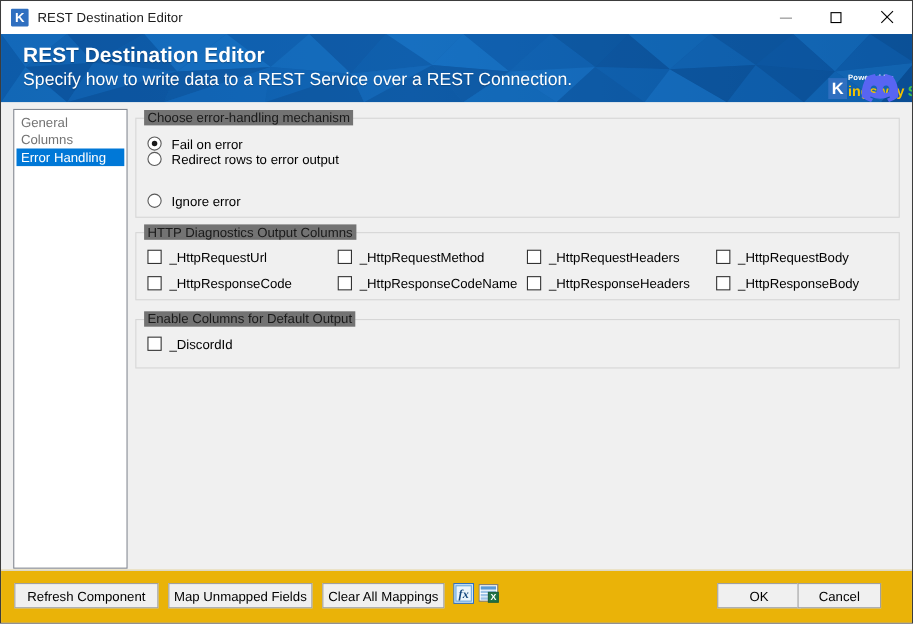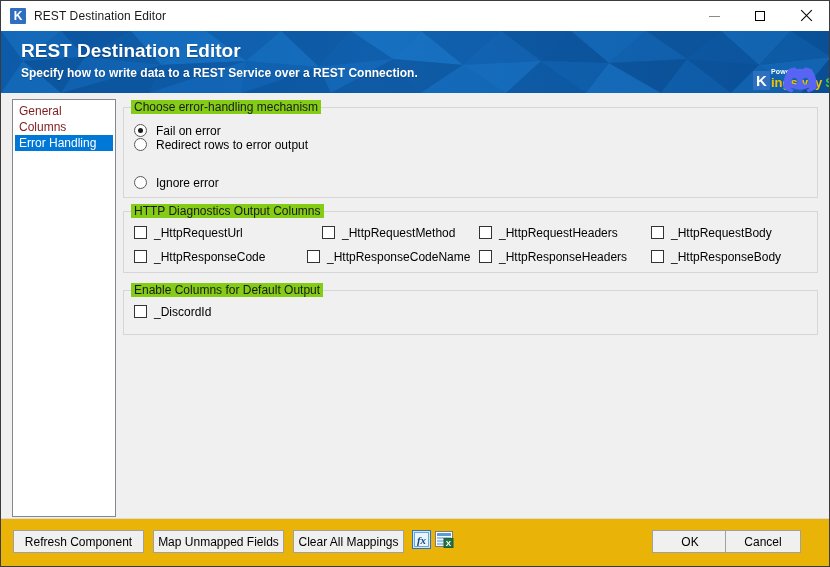--- a/index.html
+++ b/index.html
@@ -111,25 +111,24 @@
   }
   .banner-title {
     color: #ffffff;
     font-size: 19px;
     font-weight: bold;
     line-height: 24px;
     text-shadow: 0 1px 1px rgba(0,0,0,0.28);
   }
   .banner-sub {
     color: #ffffff;
-    font-size: 12px;
+    font-size: 16px;
     line-height: 18px;
     margin-top: 1px;
     text-shadow: 0 1px 1px rgba(0,0,0,0.22);
-    font-weight: bold;
   }
   .logo-kws {
     position: absolute;
     right: 58px;
     top: 49px;
     transform: translateY(-50%);
     display: flex;
     align-items: center;
     height: 22px;
   }
@@ -187,21 +186,21 @@
     background: #ffffff;
     border: 1px solid #828790;
     box-sizing: border-box;
     padding-top: 3px;
   }
   .nav-item {
     height: 16px;
     line-height: 16px;
     padding: 0 4px;
     font-size: 12px;
-    color: #7f1d1d;
+    color: #737373;
     margin: 0 2px;
     white-space: nowrap;
   }
   .nav-item.selected {
     background: #0078d7;
     color: #ffffff;
   }
 
   .content {
     position: absolute;
@@ -215,21 +214,21 @@
   .groupbox {
     position: absolute;
     border: 1px solid #d6d6d6;
     box-sizing: border-box;
     background: transparent;
   }
   .groupbox > .gb-legend {
     position: absolute;
     top: -8px;
     left: 7px;
-    background: #84cc16;
+    background: #737373;
     padding: 0 3px;
     font-size: 12px;
     color: #1a1a1a;
     white-space: nowrap;
   }
   #gb-error     { left: 0; top: 8px;   width: 695px; height: 91px; }
   #gb-http      { left: 0; top: 112px; width: 695px; height: 62px; }
   #gb-default   { left: 0; top: 191px; width: 695px; height: 45px; }
 
   
@@ -256,20 +255,21 @@
     width: 5px; height: 5px;
     border-radius: 50%;
     background: #1a1a1a;
   }
   .radio-label { margin-left: 9px; font-size: 12px; white-space: nowrap; }
 
   
   .cb-row {
     position: absolute;
     display: flex;
+    align-items: center;
     height: 15px;
   }
   .cbox {
     width: 13px; height: 13px;
     border: 1px solid #333333;
     box-sizing: border-box;
     background: #fff;
     flex: 0 0 auto;
   }
   .cb-label { margin-left: 7px; font-size: 12px; white-space: nowrap; }
@@ -448,21 +448,21 @@
         </div>
       </div>
 
       <div class="groupbox" id="gb-http">
         <div class="gb-legend">HTTP Diagnostics Output Columns</div>
 
         <div class="cb-row" style="left:10px;  top:14px;">
           <span class="cbox"></span>
           <span class="cb-label">_HttpRequestUrl</span>
         </div>
-        <div class="cb-row" style="left:198px; top:14px;">
+        <div class="cb-row" style="left:183px; top:14px;">
           <span class="cbox"></span>
           <span class="cb-label">_HttpRequestMethod</span>
         </div>
         <div class="cb-row" style="left:355px; top:14px;">
           <span class="cbox"></span>
           <span class="cb-label">_HttpRequestHeaders</span>
         </div>
         <div class="cb-row" style="left:527px; top:14px;">
           <span class="cbox"></span>
           <span class="cb-label">_HttpRequestBody</span>

